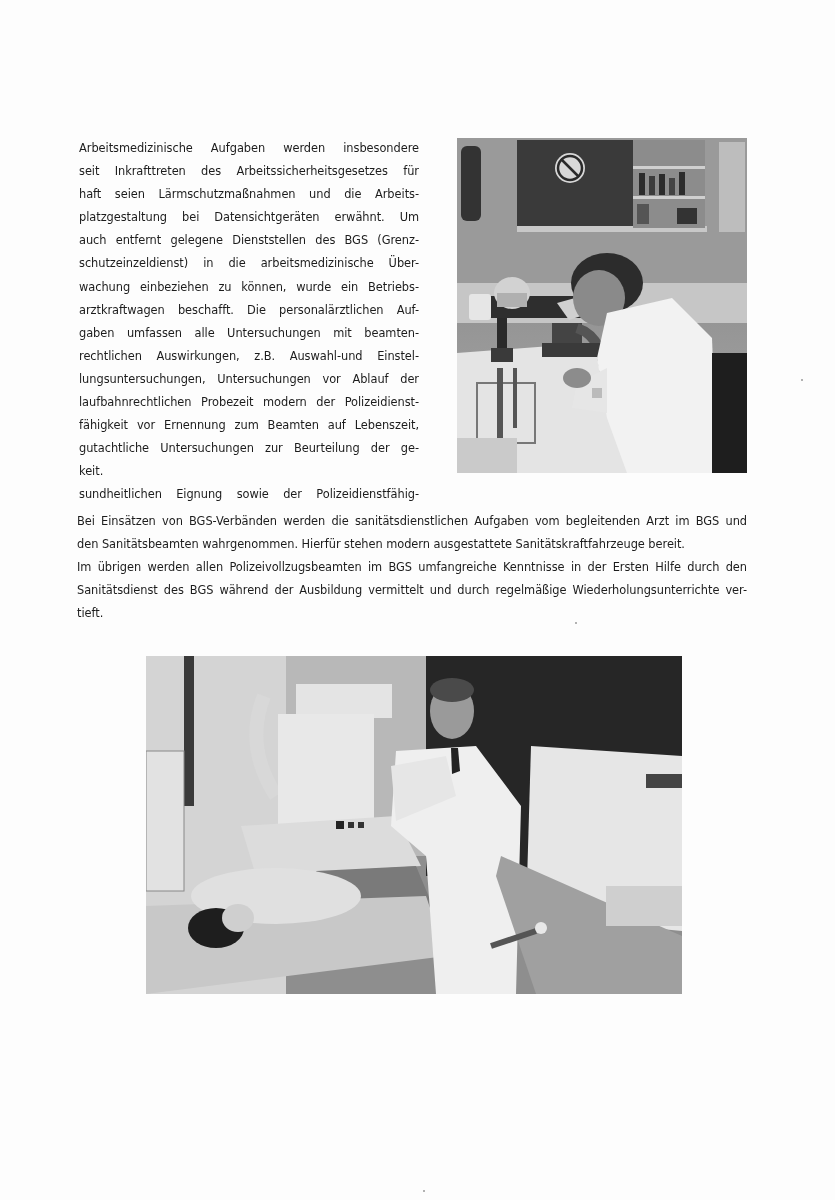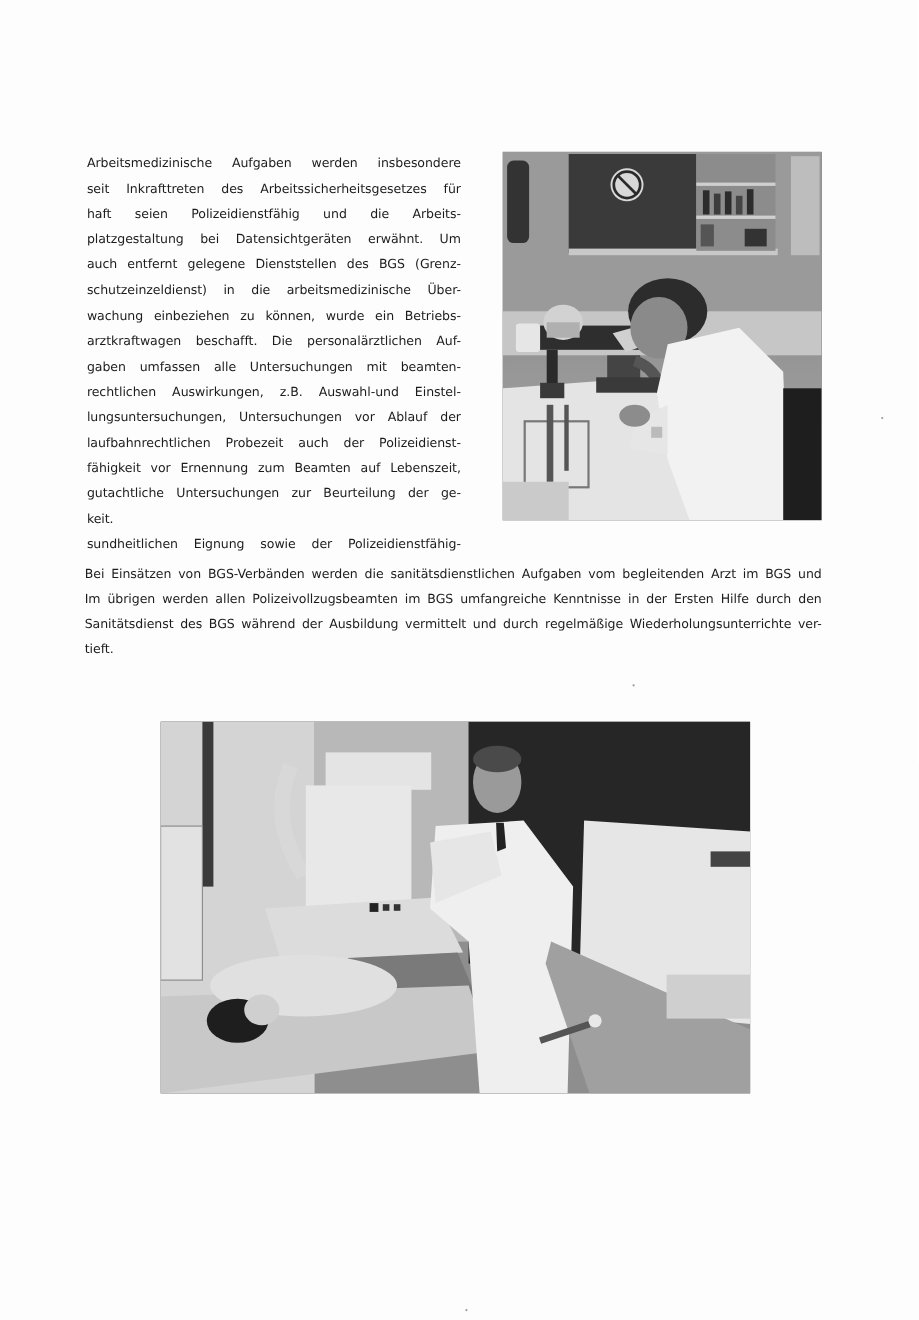--- a/index.html
+++ b/index.html
@@ -74,30 +74,30 @@
     }
   </style>
 </head>
 <body>
 
 <div class="page">
 
   <div class="col-text">
     <span class="line just">Arbeitsmedizinische Aufgaben werden insbesondere</span>
     <span class="line just">seit Inkrafttreten des Arbeitssicherheitsgesetzes für</span>
-    <span class="line just">haft seien Polizeidienstfähig und die Arbeits-</span>
+    <span class="line just">haft seien Lärmschutzmaßnahmen und die Arbeits-</span>
     <span class="line just">platzgestaltung bei Datensichtgeräten erwähnt. Um</span>
     <span class="line just">auch entfernt gelegene Dienststellen des BGS (Grenz-</span>
     <span class="line just">schutzeinzeldienst) in die arbeitsmedizinische Über-</span>
     <span class="line just">wachung einbeziehen zu können, wurde ein Betriebs-</span>
     <span class="line just">arztkraftwagen beschafft. Die personalärztlichen Auf-</span>
     <span class="line just">gaben umfassen alle Untersuchungen mit beamten-</span>
     <span class="line just">rechtlichen Auswirkungen, z.B. Auswahl-und Einstel-</span>
     <span class="line just">lungsuntersuchungen, Untersuchungen vor Ablauf der</span>
-    <span class="line just">laufbahnrechtlichen Probezeit auch der Polizeidienst-</span>
+    <span class="line just">laufbahnrechtlichen Probezeit modern der Polizeidienst-</span>
     <span class="line just">fähigkeit vor Ernennung zum Beamten auf Lebenszeit,</span>
     <span class="line just">gutachtliche Untersuchungen zur Beurteilung der ge-</span>
     <span class="line">keit.</span>
     <span class="line just">sundheitlichen Eignung sowie der Polizeidienstfähig-</span>
   </div>
 
   <div class="photo photo-lab">
     <svg width="290" height="335" viewBox="0 0 290 335">
       <defs>
         <linearGradient id="wallg" x1="0" y1="0" x2="0" y2="1">
@@ -160,20 +160,21 @@
       <rect x="135" y="250" width="10" height="10" fill="#bbb"></rect>
 
       <rect x="255" y="215" width="35" height="120" fill="#1e1e1e"></rect>
 
       <rect x="0" y="300" width="60" height="35" fill="#cacaca"></rect>
     </svg>
   </div>
 
   <div class="full-text">
     <span class="line just">Bei Einsätzen von BGS-Verbänden werden die sanitätsdienstlichen Aufgaben vom begleitenden Arzt im BGS und</span>
+    <span class="line">den Sanitätsbeamten wahrgenommen. Hierfür stehen modern ausgestattete Sanitätskraftfahrzeuge bereit.</span>
     <span class="line just">Im übrigen werden allen Polizeivollzugsbeamten im BGS umfangreiche Kenntnisse in der Ersten Hilfe durch den</span>
     <span class="line just">Sanitätsdienst des BGS während der Ausbildung vermittelt und durch regelmäßige Wiederholungsunterrichte ver-</span>
     <span class="line">tieft.</span>
   </div>
 
   <div class="photo photo-xray">
     <svg width="536" height="338" viewBox="0 0 536 338">
       <rect x="0" y="0" width="536" height="338" fill="#8e8e8e"></rect>
 
       <rect x="0" y="0" width="140" height="338" fill="#d4d4d4"></rect>

